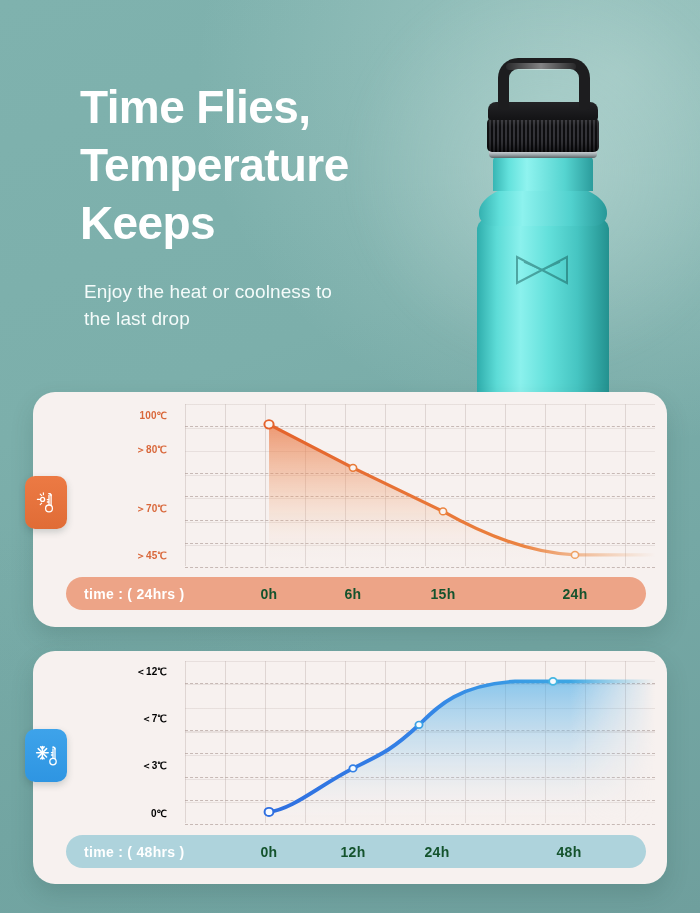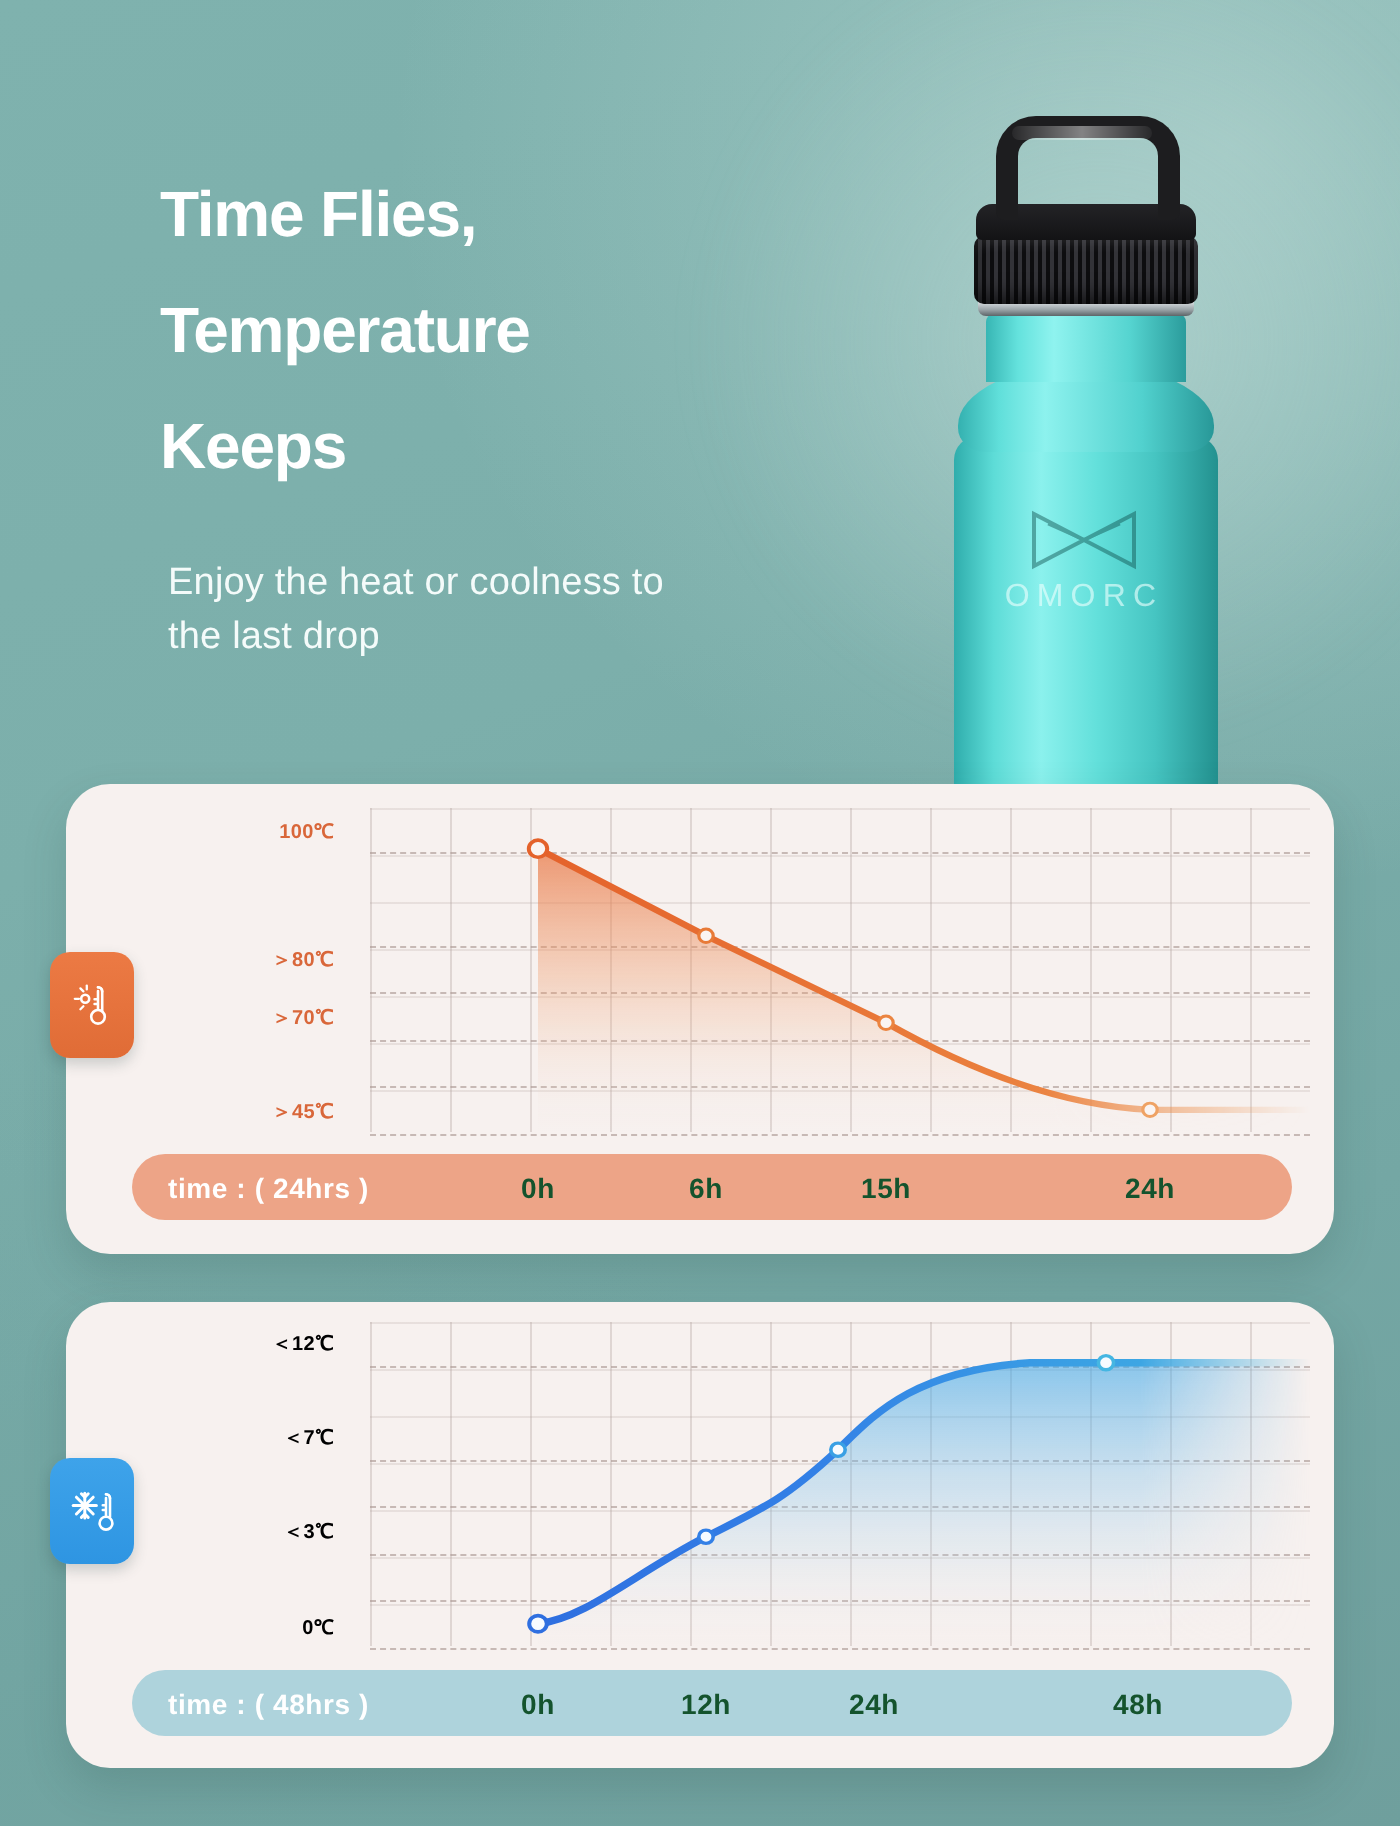--- a/index.html
+++ b/index.html
@@ -37,21 +37,21 @@
 
   
   #hero {
     position: absolute;
     left: 80px;
     top: 78px;
     width: 390px;
   }
   #headline {
     color: #ffffff;
-    font-size: 32px;
+    font-size: 46px;
     line-height: 58px;
     font-weight: 700;
     letter-spacing: -0.6px;
     margin: 0;
     white-space: pre-line;
   }
   #subheadline {
     color: #f4fbfa;
     font-size: 19px;
     line-height: 27px;
@@ -263,21 +263,20 @@
   <div class="b-neck"></div>
   <div class="b-collar"></div>
   <div class="b-cap"></div>
   <div class="b-capbase"></div>
   <div class="b-handle"></div>
   <div class="b-handle-sheen"></div>
   <svg class="b-logo-mark" viewBox="0 0 58 34">
     <path d="M4 4 L29 17 L54 4 L54 30 L29 17 L4 30 Z" fill="none" stroke="#0e4f4d" stroke-width="2"></path>
     <path d="M11 9 L29 17 L47 9" fill="none" stroke="#0e4f4d" stroke-width="1.4"></path>
   </svg>
-  <div class="b-logo-text">OMORC</div>
 </div>
 
 <div class="card" id="card-hot">
 
   <div class="side-tab" id="tab-hot">
     <svg width="22" height="24" viewBox="0 0 22 24">
       <g stroke="#ffffff" stroke-width="1.3" fill="none" stroke-linecap="round">
         <path d="M14 4.5 v9.2"></path>
         <circle cx="14" cy="17.4" r="3.4" fill="none"></circle>
         <path d="M14 2.6 a2.1 2.1 0 0 1 2.1 2.1 v9.6"></path>
@@ -331,21 +330,21 @@
       </g>
 
       <circle cx="84" cy="22" r="4.6" fill="#faf4f2" stroke="#e4622b" stroke-width="2"></circle>
       <circle cx="168" cy="69" r="3.6" fill="#faf4f2" stroke="#e87a37" stroke-width="1.6"></circle>
       <circle cx="258" cy="116" r="3.6" fill="#faf4f2" stroke="#eb8440" stroke-width="1.6"></circle>
       <circle cx="390" cy="163" r="3.6" fill="#faf4f2" stroke="#efa264" stroke-width="1.6"></circle>
     </svg>
   </div>
 
   <div class="ylab" style="top:16px">100℃</div>
-  <div class="ylab" style="top:81px">＞80℃</div>
+  <div class="ylab" style="top:51px">＞80℃</div>
   <div class="ylab" style="top:110px">＞70℃</div>
   <div class="ylab" style="top:157px">＞45℃</div>
 
   <div class="timebar" id="timebar-hot">
     <span class="tlabel">time : ( 24hrs )</span>
     <span class="ttick" style="left:203px">0h</span>
     <span class="ttick" style="left:287px">6h</span>
     <span class="ttick" style="left:377px">15h</span>
     <span class="ttick" style="left:509px">24h</span>
   </div>

